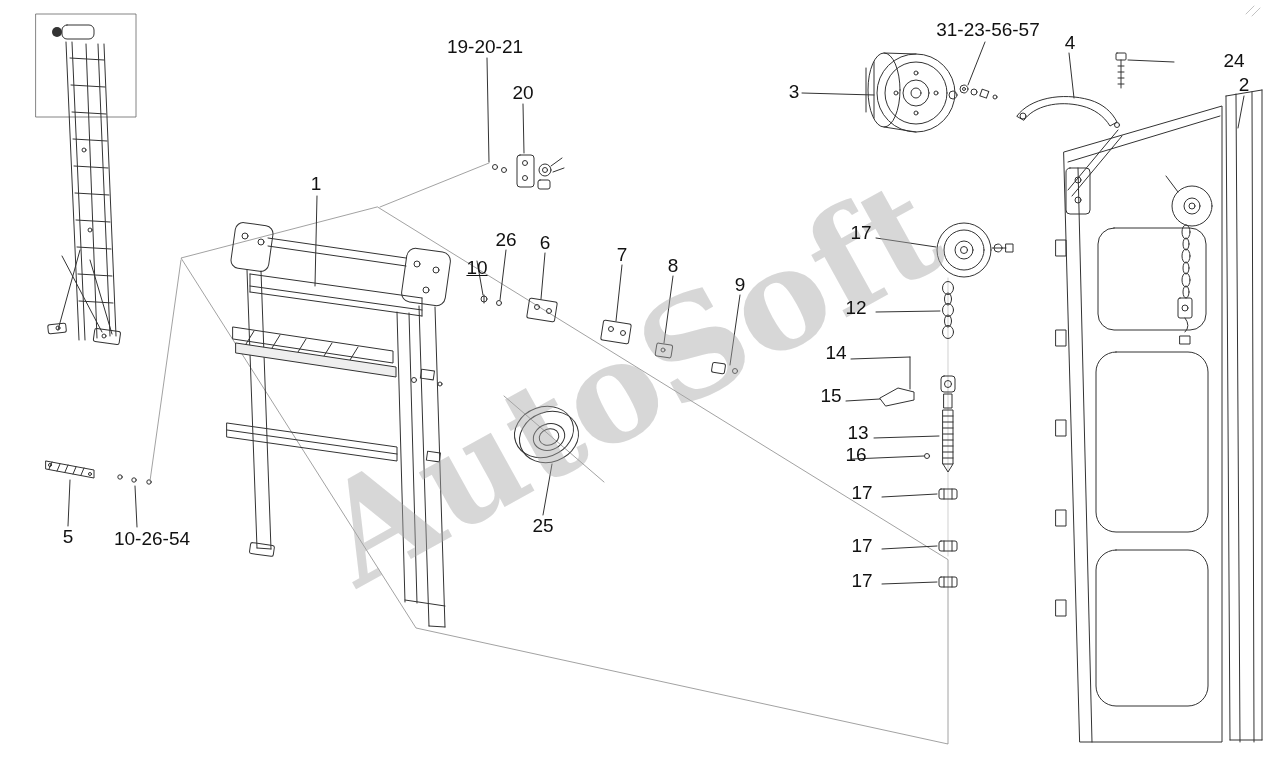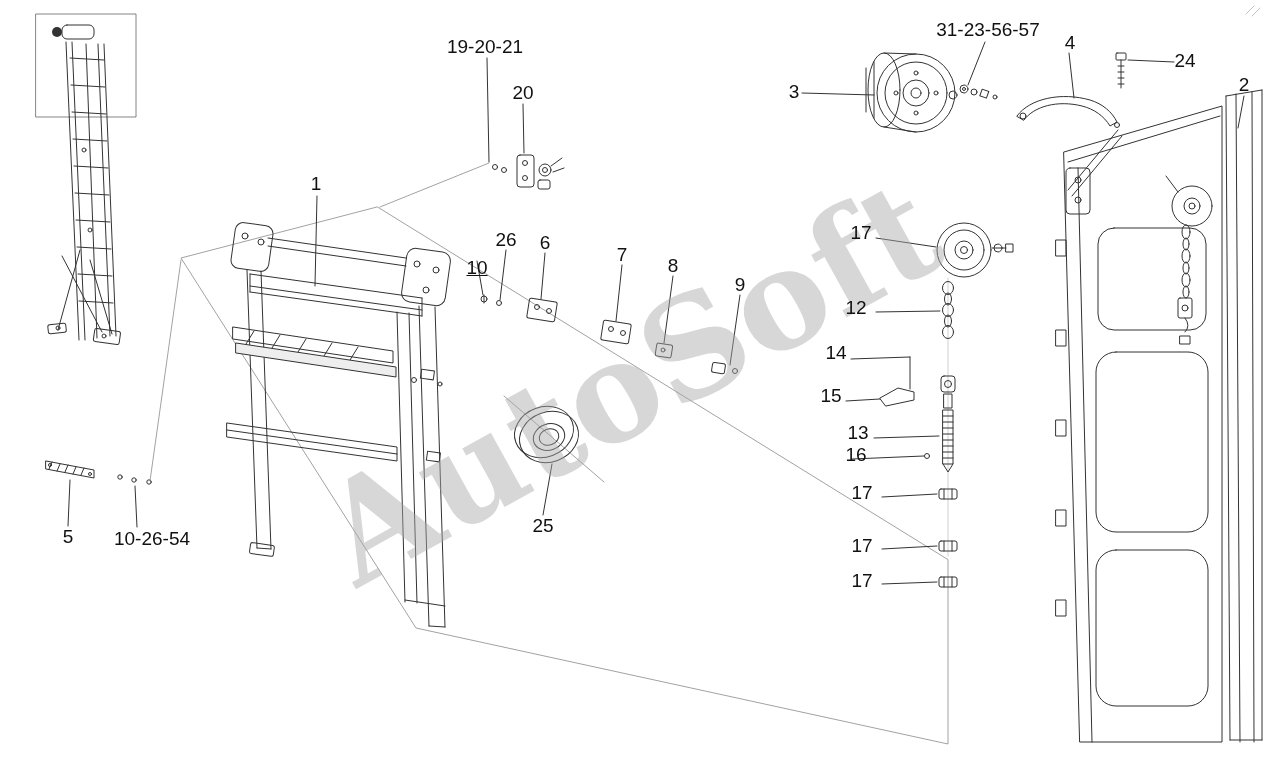--- a/index.html
+++ b/index.html
@@ -338,21 +338,21 @@
       <div class="callout" style="left: 316px; top: 184px;">1</div>
       <div class="callout" style="left: 477px; top: 268px; text-decoration: underline;">10</div>
       <div class="callout" style="left: 506px; top: 240px;">26</div>
       <div class="callout" style="left: 545px; top: 243px;">6</div>
       <div class="callout" style="left: 622px; top: 255px;">7</div>
       <div class="callout" style="left: 673px; top: 266px;">8</div>
       <div class="callout" style="left: 740px; top: 285px;">9</div>
       <div class="callout" style="left: 794px; top: 92px;">3</div>
       <div class="callout" style="left: 988px; top: 30px;">31-23-56-57</div>
       <div class="callout" style="left: 1070px; top: 43px;">4</div>
-      <div class="callout" style="left: 1185px; top: 61px;">24</div>
+      <div class="callout" style="left: 1234px; top: 61px;">24</div>
       <div class="callout" style="left: 1244px; top: 85px;">2</div>
       <div class="callout" style="left: 861px; top: 233px;">17</div>
       <div class="callout" style="left: 856px; top: 308px;">12</div>
       <div class="callout" style="left: 836px; top: 353px;">14</div>
       <div class="callout" style="left: 831px; top: 396px;">15</div>
       <div class="callout" style="left: 858px; top: 433px;">13</div>
       <div class="callout" style="left: 836px; top: 455px; margin-left: 20px;">16</div>
       <div class="callout" style="left: 862px; top: 493px;">17</div>
       <div class="callout" style="left: 862px; top: 546px;">17</div>
       <div class="callout" style="left: 862px; top: 581px;">17</div>

